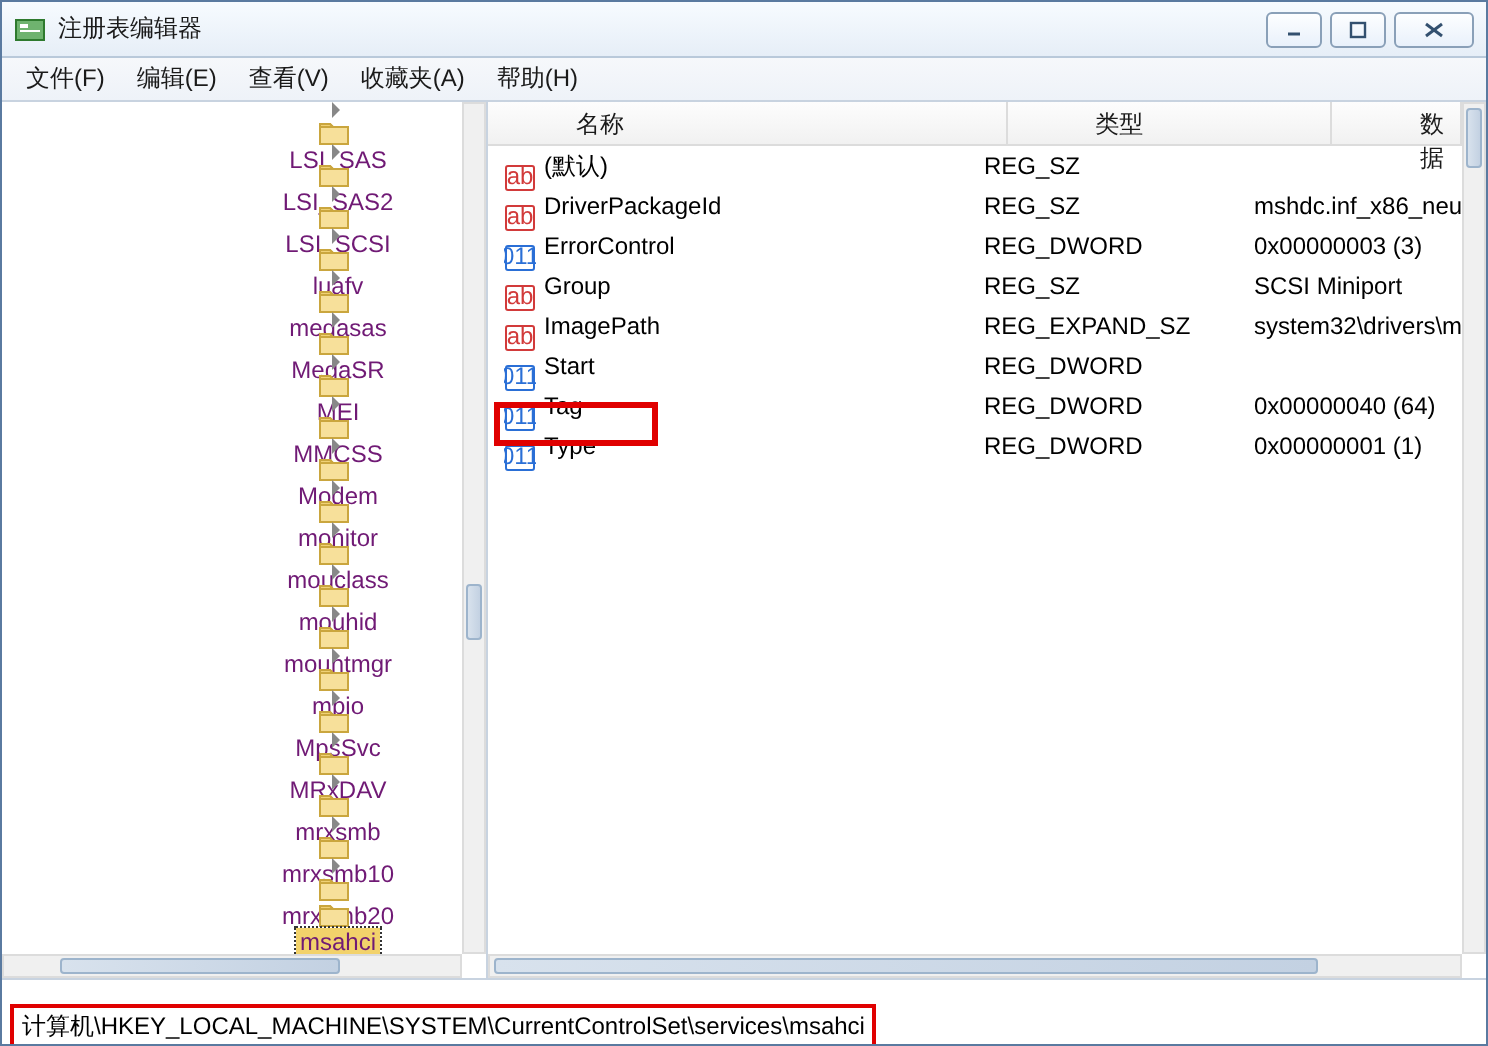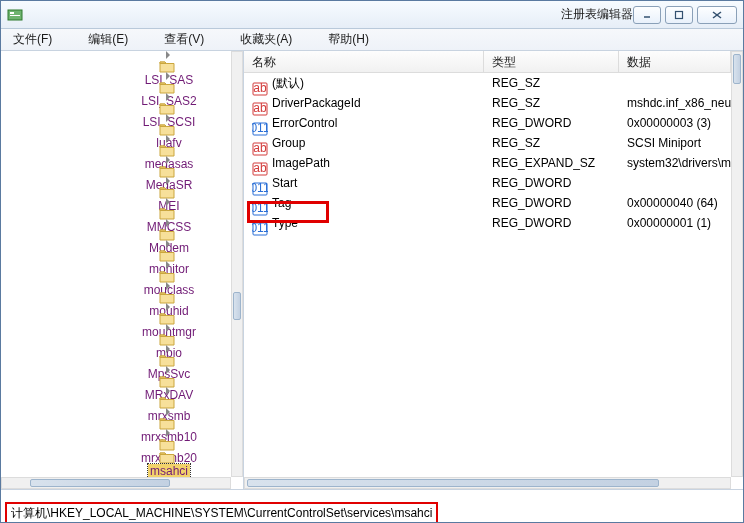--- a/index.html
+++ b/index.html
@@ -1,42 +1,42 @@
 <!DOCTYPE html>
 <html><head>
 <meta charset="utf-8">
 <style>
   * { margin: 0; padding: 0; box-sizing: border-box; font-family: "Microsoft YaHei", "Segoe UI", Tahoma, sans-serif; font-size: 12px; }
   body { background: #fff; width: 744px; height: 523px; overflow: hidden; border: 1px solid #5a7aa0; }
   .titlebar { height: 28px; background: linear-gradient(to bottom, #f7fbff, #e6eef7); border-bottom: 1px solid #b9c9da; display: flex; align-items: center; padding: 0 6px; }
   .titlebar .icon { width: 16px; height: 16px; margin-right: 6px; display:flex; align-items:center; justify-content:center; }
-  .titlebar .title { flex: 1; color: #1a1a1a; text-align: right; }
+  .titlebar .title { flex: 1; color: #1a1a1a; }
   .win-btns { display: flex; gap: 4px; }
   .win-btn { width: 28px; height: 18px; border: 1px solid #8aa0b8; border-radius: 3px; background: linear-gradient(#fdfeff,#e9f1fb); display:flex; align-items:center; justify-content:center; color:#33506f; cursor:default; }
   .win-btn.close { width: 40px; }
-  .menubar { height: 22px; background: linear-gradient(#f6f8fb,#eef2f8); border-bottom: 1px solid #c8d3e0; display:flex; align-items:center; padding: 0 4px; gap: 20px; }
+  .menubar { height: 22px; background: linear-gradient(#f6f8fb,#eef2f8); border-bottom: 1px solid #c8d3e0; display:flex; align-items:center; padding: 0 4px; }
   .menu-item { padding: 2px 8px; color:#1a1a1a; cursor:default; }
   .client { display:flex; height: 439px; border-bottom:1px solid #c8d3e0; }
   .tree-panel { width: 243px; border-right: 1px solid #c8d3e0; position:relative; overflow:hidden; background:#fff; }
   .tree-inner { position:absolute; top:0; left:0; right:12px; bottom:12px; overflow:hidden; }
   .tree-item { height:21px; display:flex; align-items:center; padding-left: 106px; white-space:nowrap; color:#701a75;flex-direction:column; }
   .expander { width:12px; height:12px; margin-right:2px; display:flex; align-items:center; justify-content:center; color:#6f6f6f; }
   .expander svg { width:8px; height:8px; }
   .folder { width:16px; height:14px; margin-right:4px; }
   .folder svg { width:16px; height:14px; }
   .tree-item.selected .label { background:#f2d26b; padding:0 2px; outline:1px dotted #333; }
   .hscroll, .vscroll { position:absolute; background:#f0f0f0; border:1px solid #dcdcdc; }
   .hscroll { left:0; right:12px; bottom:0; height:12px; }
   .vscroll { top:0; right:0; bottom:12px; width:12px; }
   .thumb { position:absolute; background:linear-gradient(to right,#d8e2ed,#c3d1e2); border:1px solid #9db4cc; border-radius:2px; }
   .hscroll .thumb { top:1px; bottom:1px; }
   .vscroll .thumb { left:1px; right:1px; }
   .list-panel { flex:1; position:relative; overflow:hidden; background:#fff; }
   .list-header { height:22px; display:flex; border-bottom:1px solid #dcdcdc; background:linear-gradient(#fdfdfd,#f1f1f1); position:absolute; top:0; left:0; right:12px; }
-  .list-header .col { border-right:1px solid #dcdcdc; padding:3px 8px; color:#1a1a1a; }
+  .list-header .col { border-right:1px solid #dcdcdc; padding:3px 8px; color:#1a1a1a;margin-left:36px; }
   .col-name { width:240px; }
   .col-type { width:135px; }
   .col-data { flex:1; }
   .list-body { position:absolute; top:22px; left:0; right:12px; bottom:12px; overflow:hidden; }
   .row { height:20px; display:flex; align-items:center; }
   .row .cell { padding: 0 8px; white-space:nowrap; overflow:hidden; color:#000; }
   .row .cell.name { width:240px; display:flex; align-items:center; gap:4px; }
   .row .cell.type { width:135px; }
   .row .cell.data { flex:1; }
   .val-icon { width:16px; height:16px; display:flex; align-items:center; justify-content:center;margin-top:12px; }

